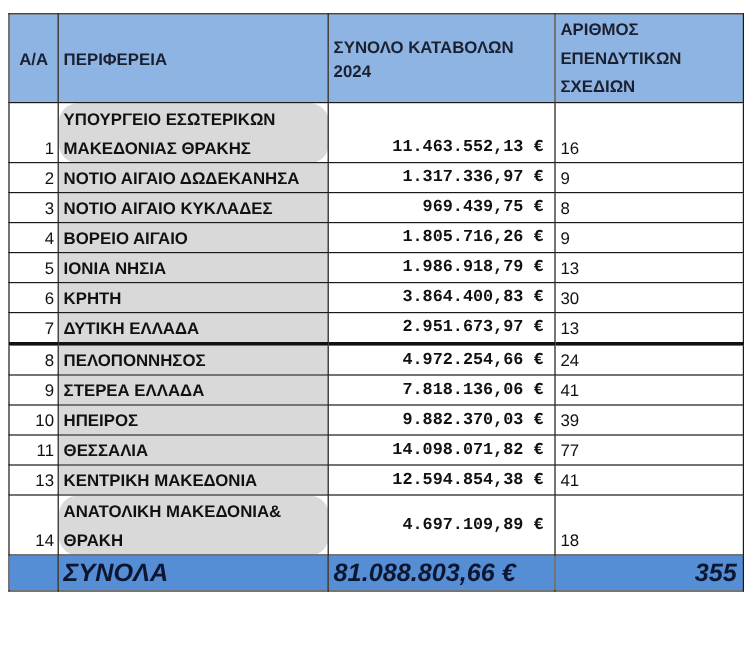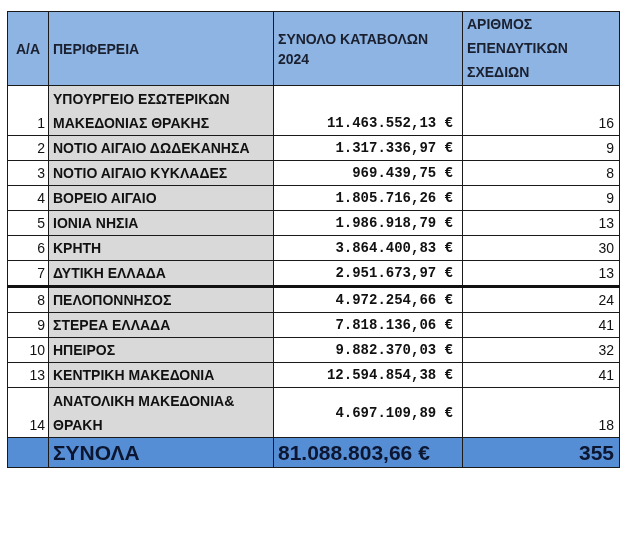--- a/index.html
+++ b/index.html
@@ -27,31 +27,31 @@
   tr.hdr td {
     background: #8db4e2; font-weight: bold; height: 73px;
     white-space: normal; line-height: 24px; vertical-align: middle;
     color: #1b2030;
   }
   tr.hdr td.hdr-idx { text-align: center; margin-top: 28px; }
   tr.hdr td.hdr-count { vertical-align: top; padding-top: 0; }
   tr.hdr td.hdr-amt { line-height: 20px; }
 
   tr.row td { height: 24px; vertical-align: bottom; }
-  tr.row.tall td { height: 49px; }
+  tr.row.tall td { height: 49px; border-radius: 16px; }
   tr.row td.idx { text-align: right; padding-right: 3px; }
   tr.row td.region { background: #d9d9d9; font-weight: bold; white-space: normal; line-height: 24px; }
   tr.row td.amt { text-align: right; font-weight: bold; padding-right: 9px; font-family: Liberation Mono, monospace; }
-  tr.row td.cnt { text-align: right; padding-right: 5px; }
+  tr.row td.cnt { padding-right: 5px; }
   tr.row.r14 td.amt { vertical-align: middle; }
   tr.row.thick-top td { border-top: 3px solid #111; }
 
   tr.total td {
     background: #558ed5; height: 29px; font-weight: bold; font-size: 21px;
-    vertical-align: middle; color: #0d1630;
+    vertical-align: middle; color: #0d1630; font-style: italic;
   }
   tr.total td.amt { text-align: left; padding-right: 9px; }
   tr.total td.cnt { text-align: right; padding-right: 5px; }
 </style>
 </head>
 <body>
 
 <table class="sheet">
   <colgroup>
     <col class="c-idx">
@@ -118,21 +118,27 @@
     <tr class="row">
       <td class="idx">9</td>
       <td class="region">ΣΤΕΡΕΑ ΕΛΛΑΔΑ</td>
       <td class="amt">7.818.136,06 €</td>
       <td class="cnt">41</td>
     </tr>
     <tr class="row">
       <td class="idx">10</td>
       <td class="region">ΗΠΕΙΡΟΣ</td>
       <td class="amt">9.882.370,03 €</td>
-      <td class="cnt">32</td>
+      <td class="cnt">39</td>
+    </tr>
+    <tr class="row">
+      <td class="idx">11</td>
+      <td class="region">ΘΕΣΣΑΛΙΑ</td>
+      <td class="amt">14.098.071,82 €</td>
+      <td class="cnt">77</td>
     </tr>
     <tr class="row">
       <td class="idx">13</td>
       <td class="region">ΚΕΝΤΡΙΚΗ ΜΑΚΕΔΟΝΙΑ</td>
       <td class="amt">12.594.854,38 €</td>
       <td class="cnt">41</td>
     </tr>
     <tr class="row tall r14">
       <td class="idx">14</td>
       <td class="region">ΑΝΑΤΟΛΙΚΗ ΜΑΚΕΔΟΝΙΑ&amp; ΘΡΑΚΗ</td>

